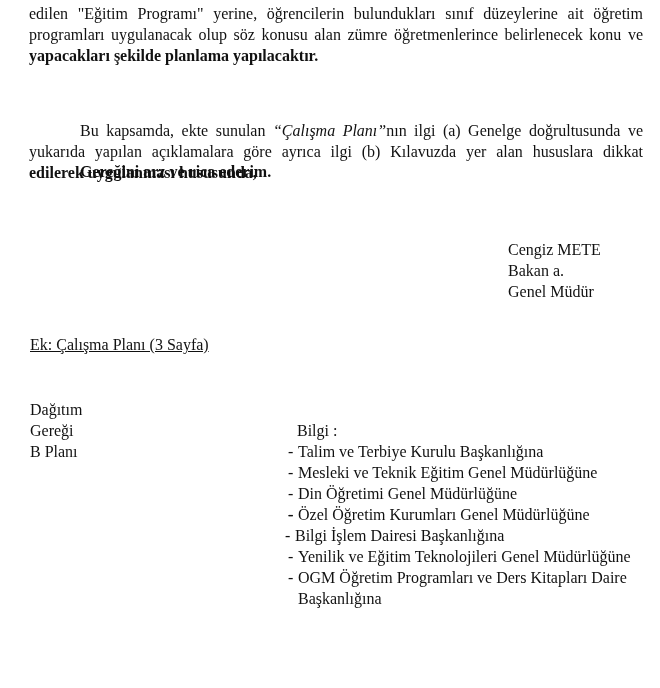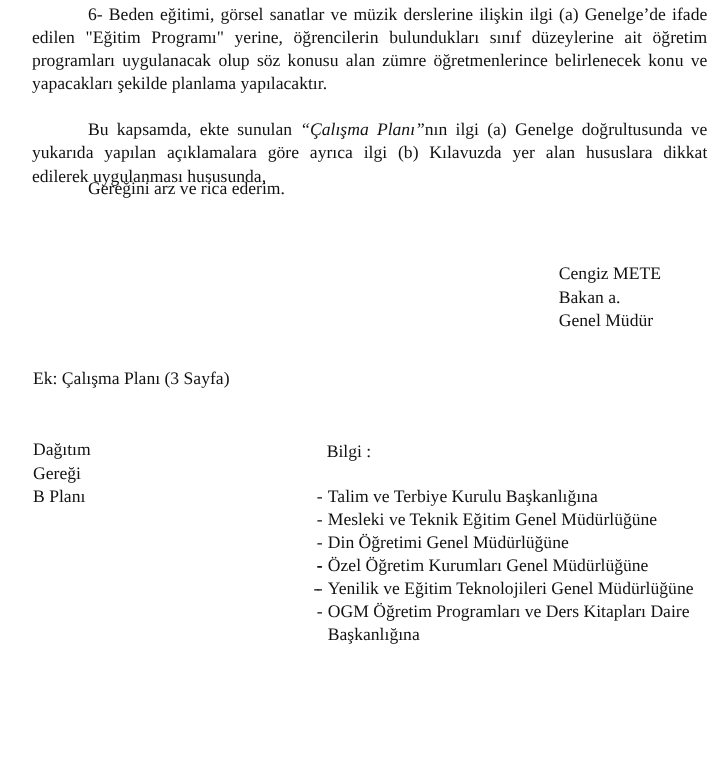--- a/index.html
+++ b/index.html
@@ -19,59 +19,61 @@
     .para {
       position: absolute;
       left: 29px;
       width: 614px;
       line-height: 21px;
       text-align: justify;
       text-indent: 51px;
       margin: 0;
     }
     #para1 { top: 3px; }
-    #para2 { top: 108px; }
+    #para2 { top: 120px; }
     #para3 { top: 161px; }
     .justify-line {
       display: block;
       text-align: justify;
       text-align-last: justify;
     }
     .last-line {
       display: block;
       text-align: left;
       text-align-last: left;
+      font-weight: bold;
     }
     .first-indent { padding-left: 51px; text-align: center; }
     .signature {
       position: absolute;
       top: 226px;
       left: 508px;
       width: 170px;
       line-height: 21px;
       margin-top: 13px;
     }
     .signature div { display: block; }
     .attachment {
       position: absolute;
       left: 30px;
       top: 334px;
       line-height: 21px;
+      text-decoration: underline;
     }
     .distribution-left {
       position: absolute;
       left: 30px;
       top: 399px;
       line-height: 21px;
     }
     .distribution-left div { display: block; }
     .bilgi-header {
       position: absolute;
       left: 297px;
-      top: 400px;
+      top: 420px;
       line-height: 21px;
     }
     .bilgi-list {
       position: absolute;
       left: 288px;
       top: 441px;
       width: 372px;
       line-height: 21px;
       margin: 0;
       padding: 0;
@@ -86,21 +88,20 @@
       left: 0;
       top: 0;
     }
     .bilgi-list li.shift-left { margin-left: -3px; }
     em { font-style: italic; }
   </style>
 </head>
 <body>
 
 <div class="para" id="para1" style="text-indent:0;">
-  <span class="justify-line first-indent">6- Beden eğitimi, görsel sanatlar ve müzik derslerine ilişkin ilgi (a) Genelge’de ifade</span>
   <span class="justify-line">edilen "Eğitim Programı" yerine, öğrencilerin bulundukları sınıf düzeylerine ait öğretim</span>
   <span class="justify-line">programları uygulanacak olup söz konusu alan zümre öğretmenlerince belirlenecek konu ve</span>
   <span class="last-line">yapacakları şekilde planlama yapılacaktır.</span>
 </div>
 
 <div class="para" id="para2" style="text-indent:0;">
   <span class="justify-line first-indent"><span>Bu kapsamda, ekte sunulan </span><em>“Çalışma Planı”</em><span>nın ilgi (a) Genelge doğrultusunda ve</span></span>
   <span class="justify-line">yukarıda yapılan açıklamalara göre ayrıca ilgi (b) Kılavuzda yer alan hususlara dikkat</span>
   <span class="last-line">edilerek uygulanması hususunda,</span>
 </div>
@@ -124,16 +125,16 @@
 </div>
 
 <div class="bilgi-header">Bilgi :</div>
 
 <ul class="bilgi-list">
   <li><span class="dash">-</span><span>Talim ve Terbiye Kurulu Başkanlığına</span></li>
   <li><span class="dash">-</span><span>Mesleki ve Teknik Eğitim Genel Müdürlüğüne</span></li>
   <li><span class="dash">-</span><span>Din Öğretimi Genel Müdürlüğüne</span></li>
   <li style="width:300px;"><span class="dash">-</span></li>
   <li><span class="dash">-</span><span>Özel Öğretim Kurumları Genel Müdürlüğüne</span></li>
-  <li class="shift-left"><span class="dash">-</span></li>
+  <li class="shift-left"><span class="dash">-</span><span>Bilgi İşlem Dairesi Başkanlığına</span></li>
   <li><span class="dash">-</span><span>Yenilik ve Eğitim Teknolojileri Genel Müdürlüğüne</span></li>
   <li style="width:345px;"><span class="dash">-</span><span>OGM Öğretim Programları ve Ders Kitapları Daire Başkanlığına</span></li>
 </ul>
 
 </body></html>

